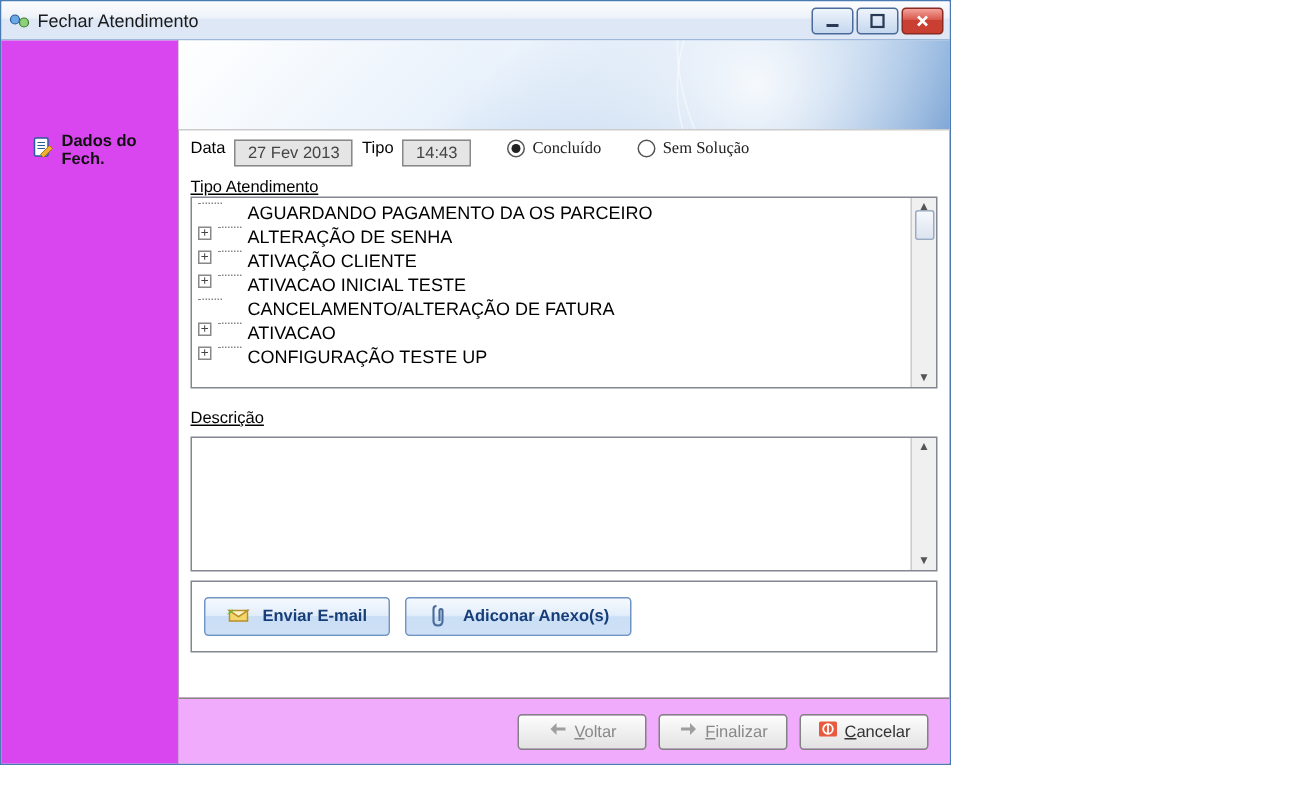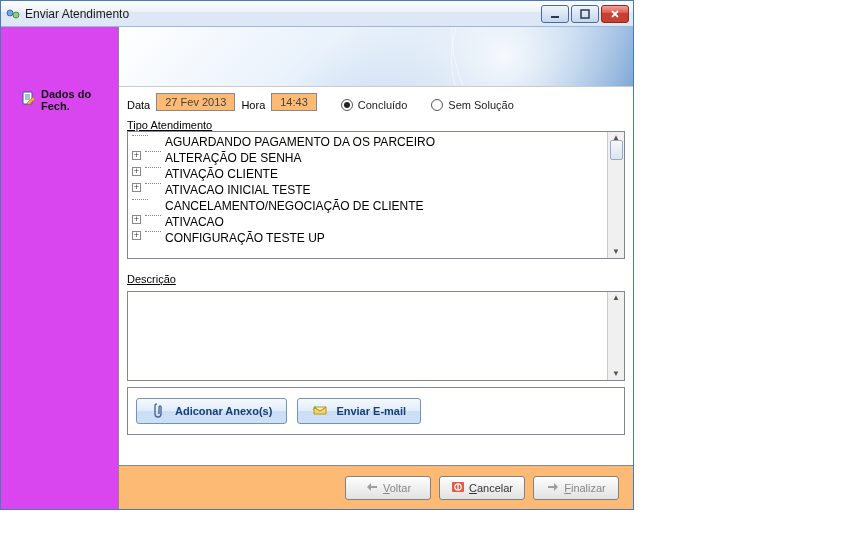--- a/index.html
+++ b/index.html
@@ -94,33 +94,33 @@
     .header-img::after { width: 220px; height: 220px; right: -40px; top: -80px; }
     .form-area {
       flex: 1;
       padding: 4px 8px;
       overflow: hidden;
       display: flex;
       flex-direction: column;
     }
     .date-row {
       display: flex;
-      align-items: flex-end;
+      align-items: flex-start;
       gap: 6px;
       padding: 2px 0 6px;
     }
     .lbl { color: #000; }
     .field {
       border: 1px solid #888;
-      background: #fdba74;
+      background: #e5e5e5;
       padding: 2px 8px;
       color: #444;
     }
     .radio-group { display: flex; align-items: center; gap: 24px; margin-left: 18px; }
-    .radio-label { display: flex; align-items: center; gap: 5px; cursor: pointer; color: #222; }
+    .radio-label { display: flex; align-items: center; gap: 5px; cursor: pointer; color: #222; font-family: Liberation Serif, serif; }
     .radio-dot {
       width: 12px; height: 12px;
       border-radius: 50%;
       border: 1px solid #555;
       background: #fff;
       display: inline-flex; align-items: center; justify-content: center;
     }
     .radio-dot.checked::after {
       content: ""; width: 6px; height: 6px; background: #222; border-radius: 50%;
     }
@@ -206,21 +206,21 @@
     }
     .btn2 svg { width: 16px; height: 16px; }
     .footer {
       border-top: 1px solid #888;
       height: 44px;
       display: flex;
       align-items: center;
       justify-content: flex-end;
       gap: 8px;
       padding: 0 14px;
-      background: #fdba74;
+      background: #f0abfc;
     }
     .fbtn {
       display: inline-flex; align-items: center; justify-content: center;
       gap: 4px;
       min-width: 86px; height: 24px;
       padding: 0 10px;
       border: 1px solid #828282;
       border-radius: 3px;
       background: linear-gradient(to bottom, #fdfdfd, #e2e2e2);
       color: #333;
@@ -235,21 +235,21 @@
 <body>
 
 <div class="window">
   <div class="titlebar">
     <span class="titlebar-icon">
       <svg viewBox="0 0 16 16">
         <circle cx="5" cy="7" r="3" fill="#6aa8e8" stroke="#2a5a99" stroke-width="0.8"></circle>
         <circle cx="11" cy="9" r="3" fill="#8fd07b" stroke="#3b7a2b" stroke-width="0.8"></circle>
       </svg>
     </span>
-    <span class="titlebar-text">Enviar Atendimento</span>
+    <span class="titlebar-text">Fechar Atendimento</span>
     <div class="win-controls">
       <div class="win-btn min">
         <svg viewBox="0 0 10 10">
             <rect x="1" y="7" width="8" height="2" fill="#2a3a55"></rect>
           </svg>
       </div>
       <div class="win-btn max">
         <svg viewBox="0 0 10 10">
             <rect x="1" y="1" width="8" height="8" fill="none" stroke="#2a3a55" stroke-width="1.5"></rect>
           </svg>
@@ -279,21 +279,21 @@
       </div>
     </div>
 
     <div class="main">
       <div class="header-img"></div>
 
       <div class="form-area">
         <div class="date-row">
           <span class="lbl">Data</span>
           <span class="field">27 Fev 2013</span>
-          <span class="lbl">Hora</span>
+          <span class="lbl">Tipo</span>
           <span class="field">14:43</span>
           <div class="radio-group">
             <span class="radio-label">
               <span class="radio-dot checked"></span>
               <span>Concluído</span>
             </span>
             <span class="radio-label">
               <span class="radio-dot"></span>
               <span>Sem Solução</span>
             </span>
@@ -320,21 +320,21 @@
               <span>ATIVAÇÃO CLIENTE</span>
             </div>
             <div class="tree-item">
               <span class="tree-expander">+</span>
               <span class="tree-dots"></span>
               <span>ATIVACAO INICIAL TESTE</span>
             </div>
             <div class="tree-item">
               <span class="tree-dots"></span>
               <span class="tree-expander blank">+</span>
-              <span>CANCELAMENTO/NEGOCIAÇÃO DE CLIENTE</span>
+              <span>CANCELAMENTO/ALTERAÇÃO DE FATURA</span>
             </div>
             <div class="tree-item">
               <span class="tree-expander">+</span>
               <span class="tree-dots"></span>
               <span>ATIVACAO</span>
             </div>
             <div class="tree-item">
               <span class="tree-expander">+</span>
               <span class="tree-dots"></span>
               <span>CONFIGURAÇÃO TESTE UP</span>
@@ -349,64 +349,64 @@
 
         <div class="section-label" style="margin-top:14px">Descrição</div>
         <div class="desc">
           <div class="tree-scroll">
             <span class="arrow">▲</span>
             <span class="arrow">▼</span>
           </div>
         </div>
 
         <div class="action-panel">
-          <div class="btn2">
-            <span>
-              <svg viewBox="0 0 16 16">
-                <path d="M6 2 Q4 2 4 4 L4 12 Q4 15 7 15 Q10 15 10 12 L10 5 Q10 4 9 4 Q8 4 8 5 L8 12" fill="none" stroke="#4a6b99" stroke-width="1.4"></path>
-              </svg>
-            </span>
-            <span>Adiconar Anexo(s)</span>
-          </div>
           <div class="btn2">
             <span>
               <svg viewBox="0 0 16 16">
                 <path d="M2 5 L8 9 L14 5 L14 12 L2 12 Z" fill="#f3d76b" stroke="#b8902a"></path>
                 <path d="M2 5 L14 5 L8 9 Z" fill="#fff4c9" stroke="#b8902a"></path>
                 <path d="M0 8 L4 4 L4 6 L0 8 Z" fill="#5bbf3a"></path>
               </svg>
             </span>
             <span>Enviar E-mail</span>
           </div>
+          <div class="btn2">
+            <span>
+              <svg viewBox="0 0 16 16">
+                <path d="M6 2 Q4 2 4 4 L4 12 Q4 15 7 15 Q10 15 10 12 L10 5 Q10 4 9 4 Q8 4 8 5 L8 12" fill="none" stroke="#4a6b99" stroke-width="1.4"></path>
+              </svg>
+            </span>
+            <span>Adiconar Anexo(s)</span>
+          </div>
         </div>
       </div>
 
       <div class="footer">
         <div class="fbtn disabled">
           <span>
             <svg viewBox="0 0 14 12">
                 <path d="M6 2 L2 6 L6 10 L6 7 L12 7 L12 5 L6 5 Z" fill="#9e9e9e"></path>
               </svg>
           </span>
           <span><span class="underline">V</span><span>oltar</span></span>
+        </div>
+        <div class="fbtn disabled">
+          <span>
+            <svg viewBox="0 0 14 12">
+                <path d="M8 2 L12 6 L8 10 L8 7 L2 7 L2 5 L8 5 Z" fill="#9e9e9e"></path>
+              </svg>
+          </span>
+          <span><span class="underline">F</span><span>inalizar</span></span>
         </div>
         <div class="fbtn">
           <span>
             <svg viewBox="0 0 14 12">
               <rect x="1" y="1" width="12" height="10" rx="1" fill="#e75a3f"></rect>
               <circle cx="7" cy="6" r="3.2" fill="none" stroke="#fff" stroke-width="1.2"></circle>
               <rect x="6.4" y="2.8" width="1.2" height="6.4" fill="#fff"></rect>
             </svg>
           </span>
           <span><span class="underline">C</span><span>ancelar</span></span>
         </div>
-        <div class="fbtn disabled">
-          <span>
-            <svg viewBox="0 0 14 12">
-                <path d="M8 2 L12 6 L8 10 L8 7 L2 7 L2 5 L8 5 Z" fill="#9e9e9e"></path>
-              </svg>
-          </span>
-          <span><span class="underline">F</span><span>inalizar</span></span>
-        </div>
       </div>
     </div>
   </div>
 </div>
 
 </body></html>

